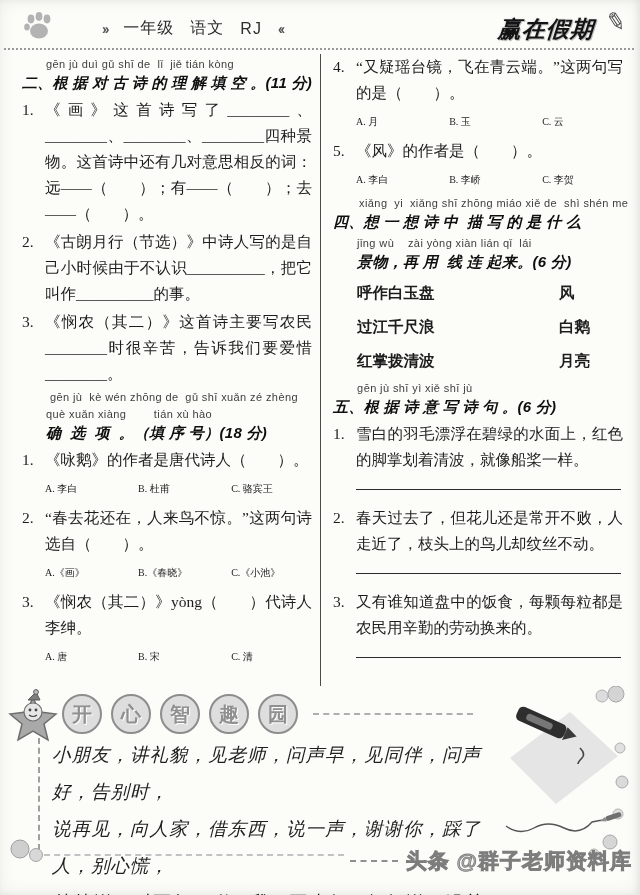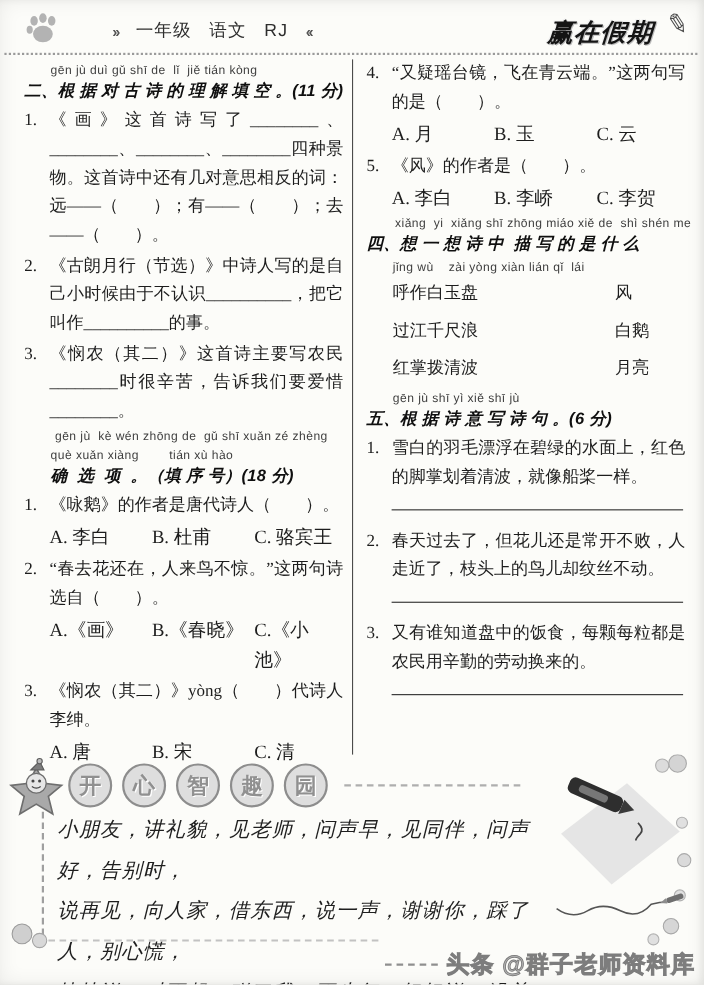--- a/index.html
+++ b/index.html
@@ -24,42 +24,42 @@
   .col-r{width:319px;box-sizing:border-box;padding:0 16px 0 12px;border-left:1px solid #4b4b4b;}
   .pinyin{font-family:"Liberation Sans", sans-serif;font-size:11px;color:#3e3e3e;
           white-space:pre;letter-spacing:.4px;line-height:14px;margin-top:3px;}
   .indent{padding-left:24px;}
   .sec-title{font-family:"Liberation Sans", sans-serif;font-weight:700;font-size:15px;color:#0f0f0f;
           white-space:pre;line-height:23px;margin-bottom:3px;letter-spacing:.3px;font-style:italic;}
   .q{font-size:15.5px;line-height:26px;text-align:justify;display:flex;margin-bottom:2px;}
   .q .no{flex:none;width:23px;}
   .q .qt{flex:1;}
   .opts{display:grid;grid-template-columns:1.15fr 1.15fr 1fr;padding-left:23px;
-        font-size:17px;line-height:27px;margin-bottom:3px;}
-  .match{display:flex;padding-left:24px;padding-right:6px;font-size:15.5px;line-height:34px;}
+        font-size:10px;line-height:27px;margin-bottom:3px;}
+  .match{display:flex;padding-left:24px;padding-right:6px;font-size:15.5px;line-height:34px;font-weight:bold;}
   .match .l{flex:1;}
   .match .r{flex:none;width:58px;text-align:left;}
   .ansline{border-bottom:1.5px solid #2b2b2b;height:1px;margin:15px 2px 15px 23px;}
   
   .fun{position:absolute;left:0;top:686px;width:640px;height:178px;}
   .fun-star{position:absolute;left:6px;top:0;}
   .badges{position:absolute;left:62px;top:8px;display:flex;gap:9px;align-items:center;}
   .badge{width:36px;height:36px;border-radius:50%;background:#dedede;border:2px solid #8d8d8d;
          display:flex;align-items:center;justify-content:center;
          font-family:"Liberation Sans", sans-serif;font-weight:800;font-size:20px;color:#909090;
          text-shadow:1px 1px 0 #ffffff;}
   .badge-line{width:160px;border-top:2px dashed #aeaeae;margin-left:6px;}
   .fun-vline{position:absolute;left:38px;top:52px;height:112px;border-left:2px dashed #9f9f9f;}
   .rhyme{position:absolute;left:52px;top:50px;width:452px;font-family:"DejaVu Serif", serif;
          font-style:italic;font-size:18.5px;line-height:37px;color:#1f1f1f;letter-spacing:1px;}
   .illus{position:absolute;right:6px;top:0;width:136px;height:176px;}
   .flowers-bl{position:absolute;left:6px;top:152px;}
   .fun-hline{position:absolute;left:44px;top:168px;width:300px;border-top:2px dashed #c2c2c2;}
   
-  .watermark{position:absolute;right:8px;bottom:4px;display:flex;align-items:center;gap:8px;}
+  .watermark{position:absolute;right:8px;bottom:20px;display:flex;align-items:center;gap:8px;}
   .wm-dash{display:inline-block;width:48px;border-top:2px dashed #8f8f8f;}
   .wm-text{font-family:"Liberation Sans", sans-serif;font-weight:800;font-size:21px;letter-spacing:1px;
            color:#bdbdbd;-webkit-text-stroke:0.9px #7d7d7d;}
 </style>
 </head>
 <body>
 
 <div class="page">
 
   <div class="header">
@@ -153,20 +153,21 @@
       </div>
       <div class="opts">
         <span>A. 李白</span>
         <span>B. 李峤</span>
         <span>C. 李贺</span>
       </div>
 
       <div class="pinyin" style="padding-left:26px;">xiǎng  yi  xiǎng shī zhōng miáo xiě de  shì shén me</div>
       <div class="sec-title">四、想 一 想 诗 中  描 写 的 是 什 么</div>
       <div class="pinyin indent">jǐng wù    zài yòng xiàn lián qǐ  lái</div>
+      <div class="sec-title indent">景物，再 用  线 连 起来。(6 分)</div>
 
       <div class="match">
         <span class="l">呼作白玉盘</span>
         <span class="r">风</span>
       </div>
       <div class="match">
         <span class="l">过江千尺浪</span>
         <span class="r">白鹅</span>
       </div>
       <div class="match">

